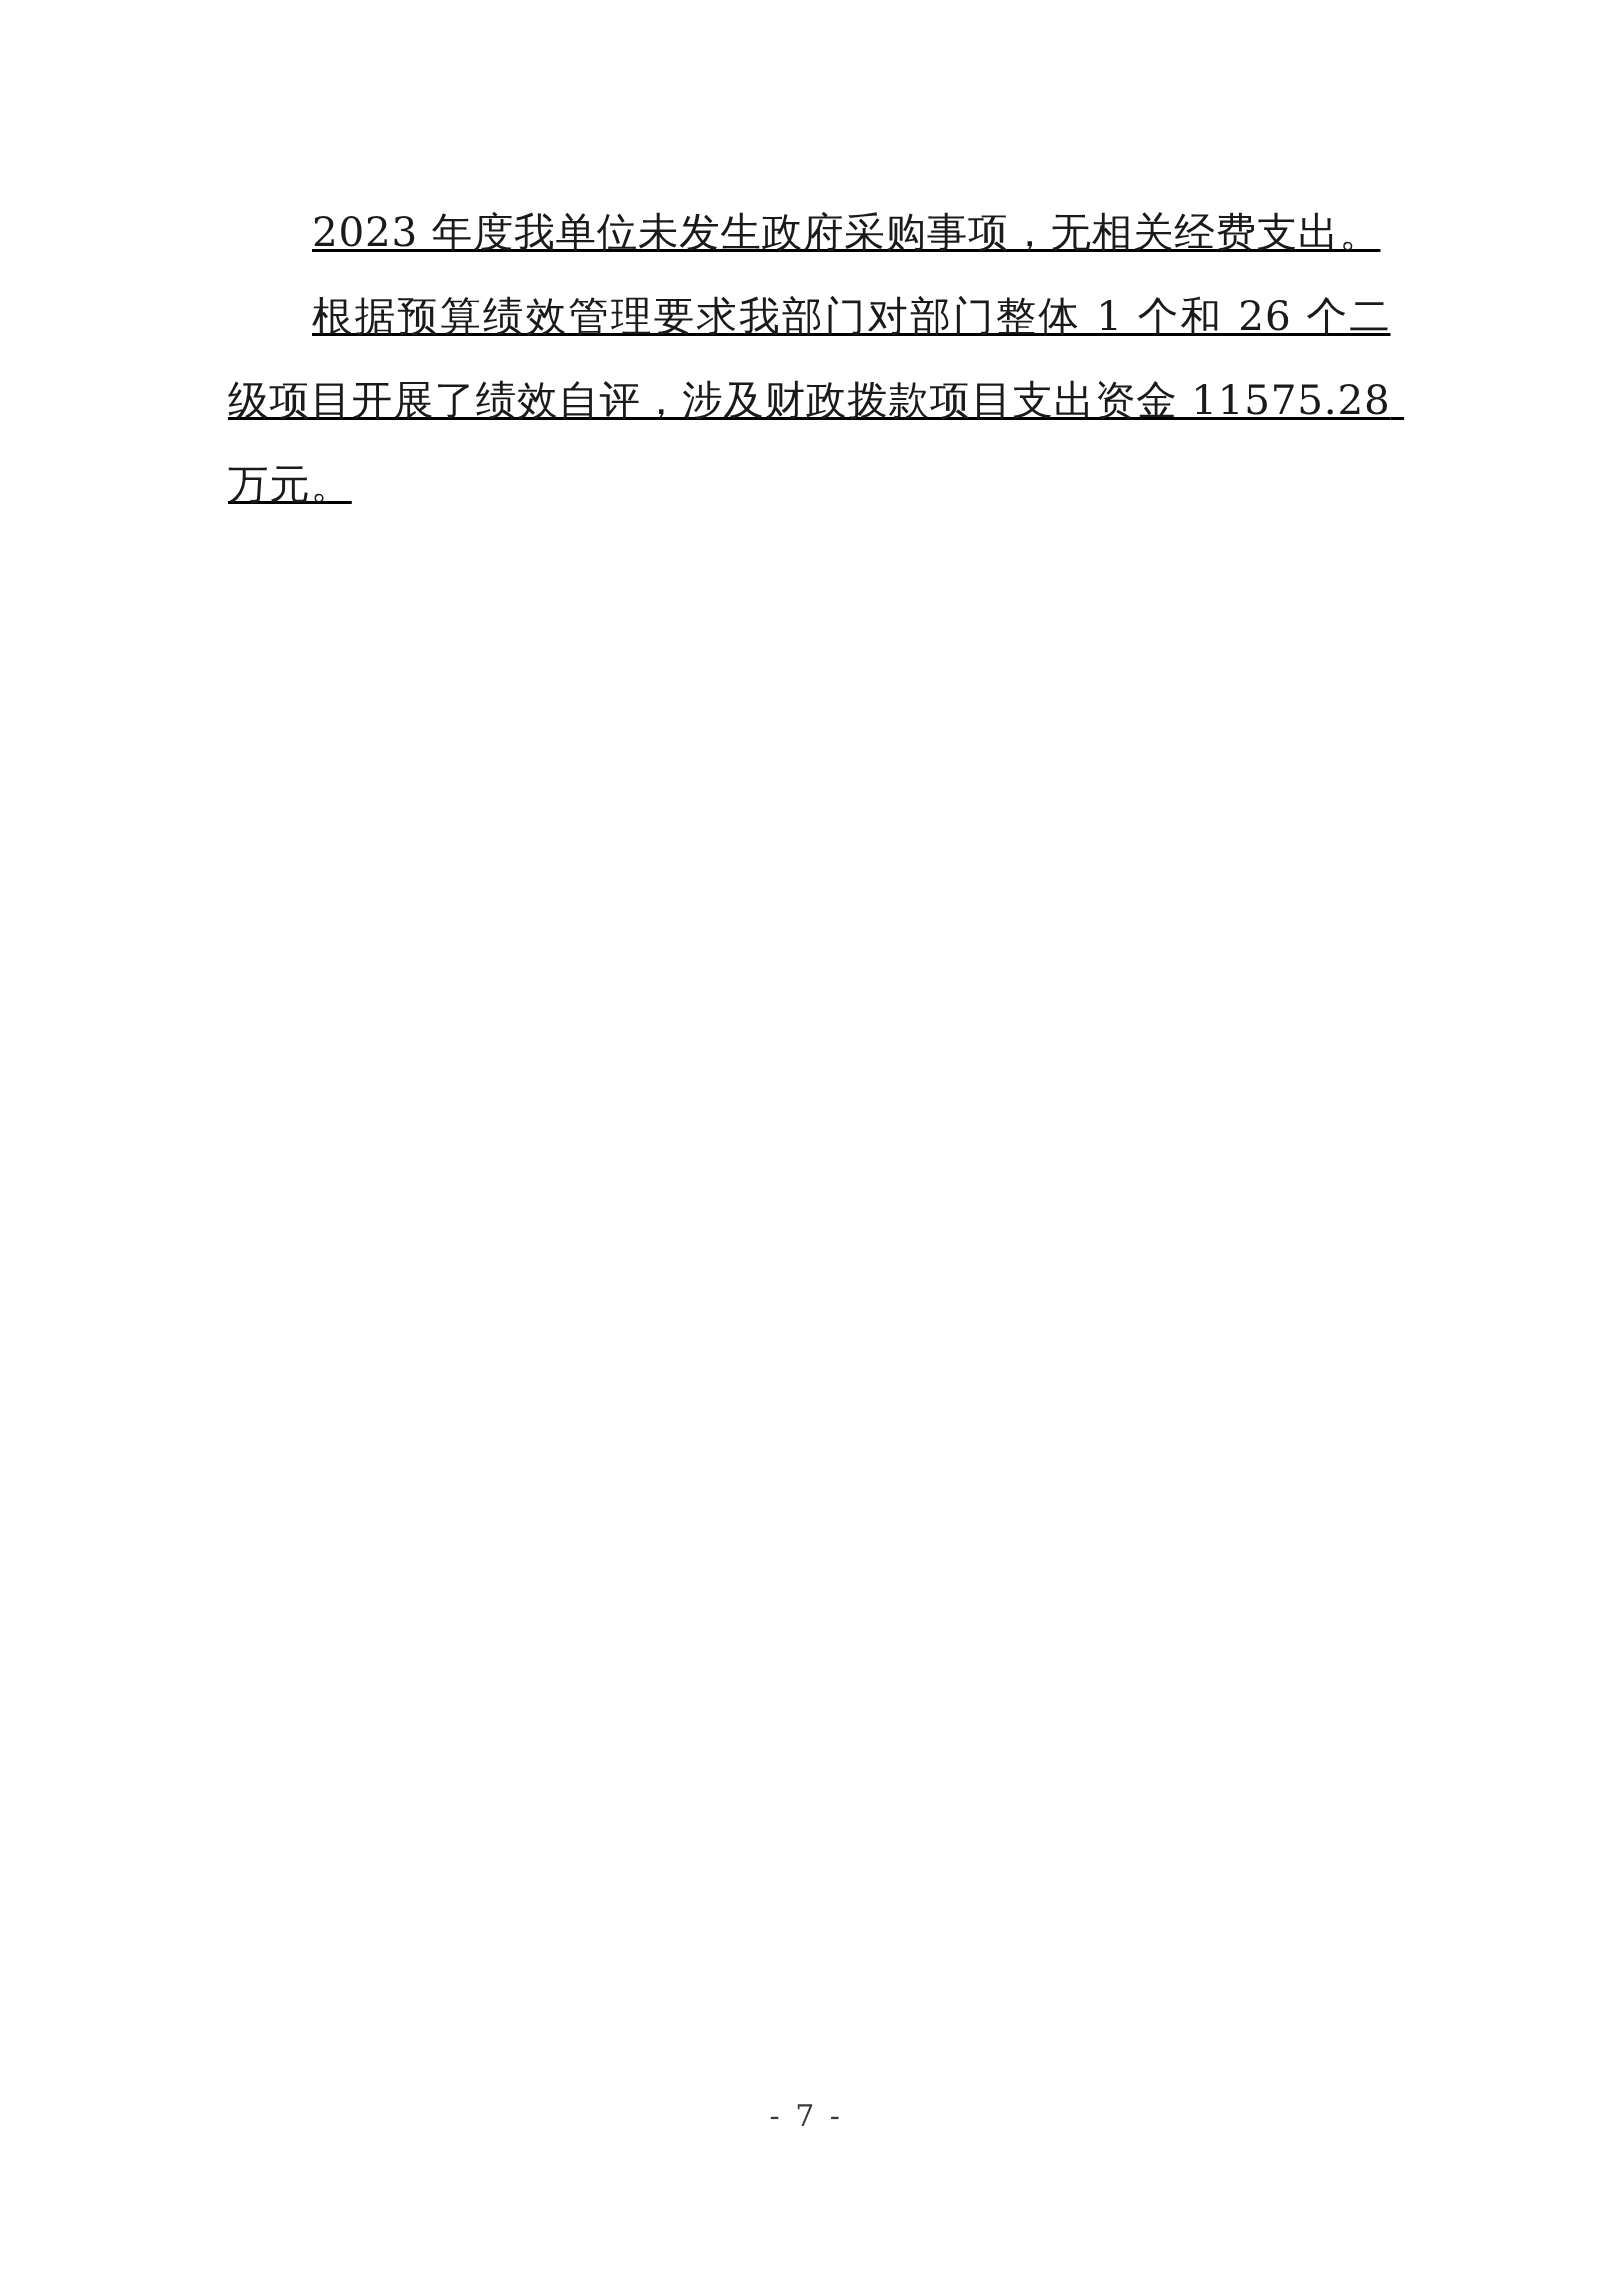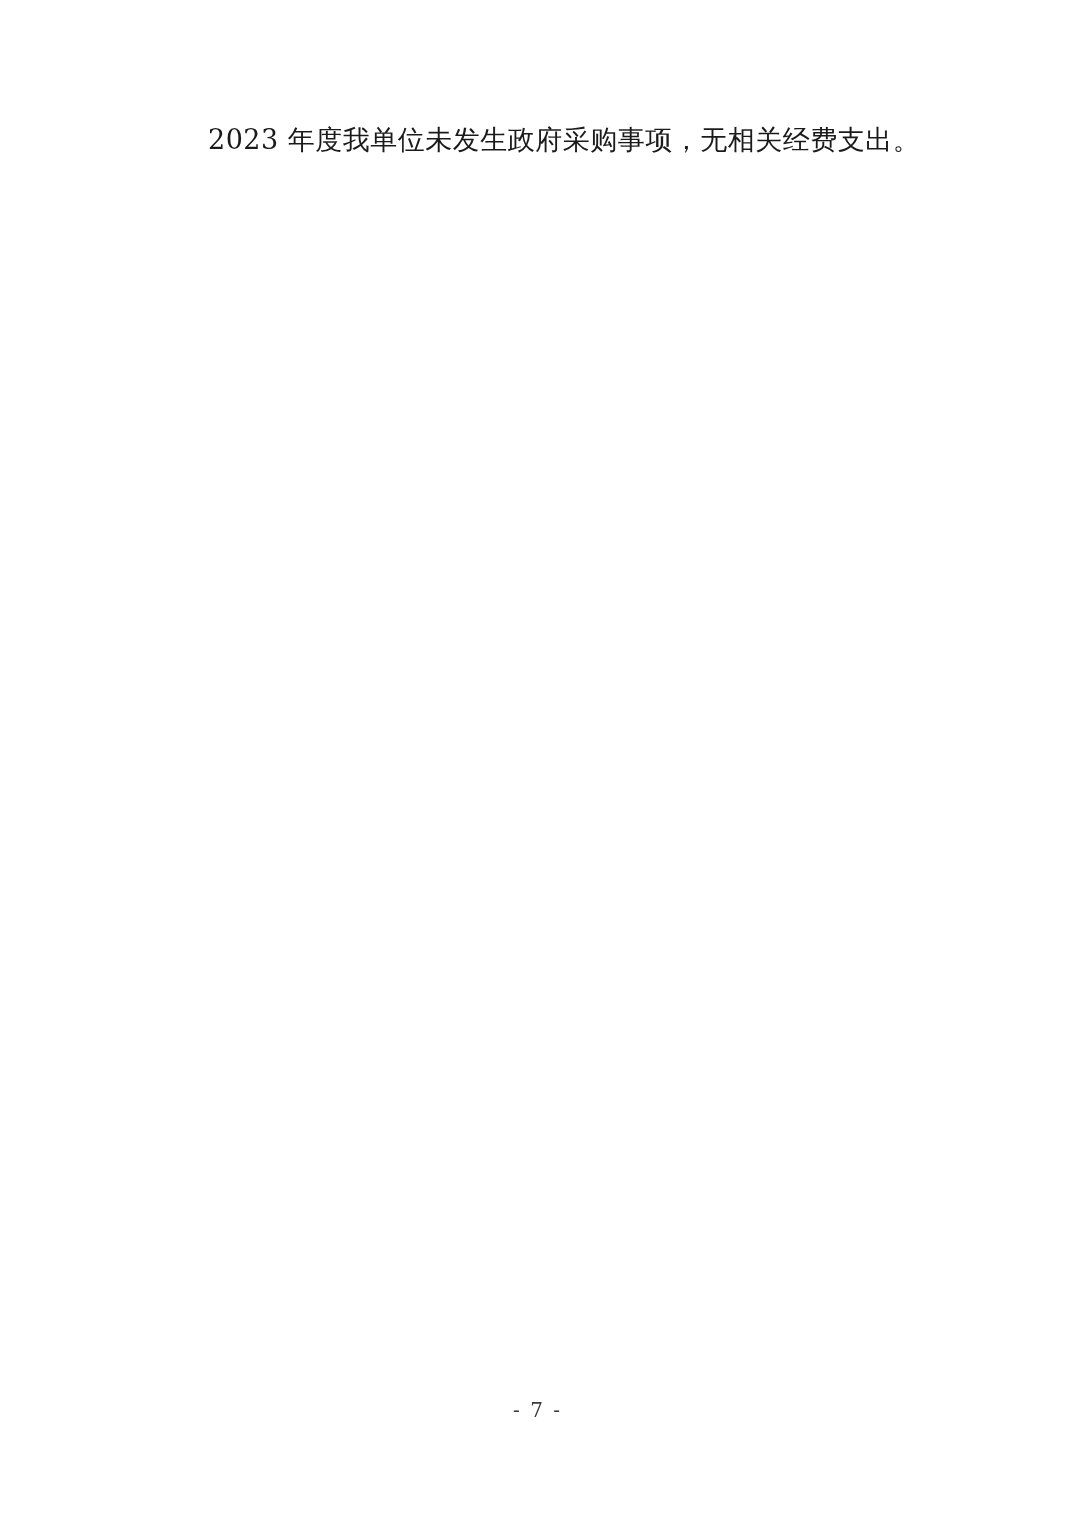--- a/index.html
+++ b/index.html
@@ -12,22 +12,23 @@
     width: 1075px;
     height: 1520px;
     background: #ffffff;
     overflow: hidden;
     font-family: "DejaVu Serif", serif;
     color: #000000;
   }
   .content {
     position: absolute;
     left: 152px;
-    top: 112px;
+    top: 128px;
     width: 775px;
+    text-decoration: underline;
   }
   p {
     margin: 0;
     font-family: "DejaVu Serif", serif;
     font-size: 27px;
     line-height: 56px;
     letter-spacing: 0.5px;
     color: #1a1a1a;
     text-align: justify;
     white-space: pre-wrap;
@@ -51,15 +52,16 @@
     color: #3a3a3a;
     letter-spacing: 2px;
   }
 </style>
 </head>
 <body>
 
 <div class="page">
   <div class="content">
     <p class="indent">2023 年度我单位未发生政府采购事项，无相关经费支出。</p>
+    <p class="indent">根据预算绩效管理要求我部门对部门整体 1 个和 26 个二级项目开展了绩效自评，涉及财政拨款项目支出资金 11575.28 万元。</p>
   </div>
   <div class="footer">- 7 -</div>
 </div>
 
 </body></html>

